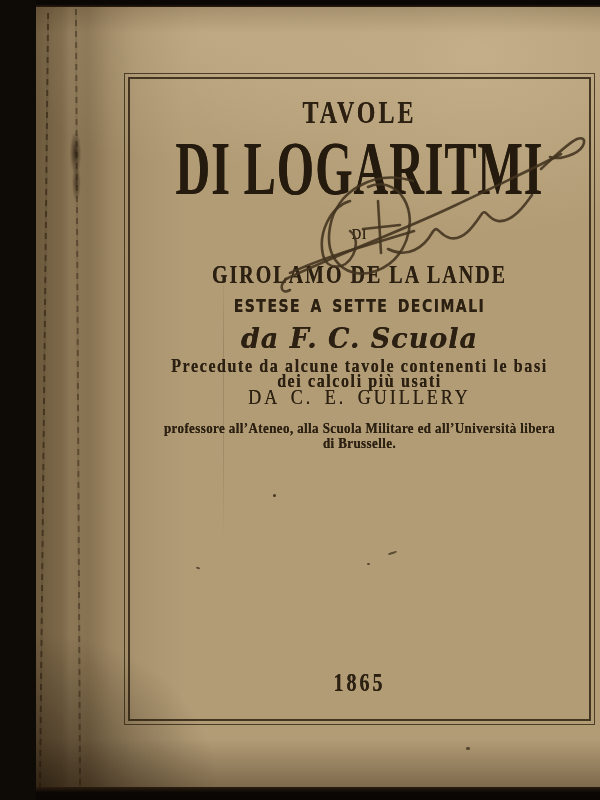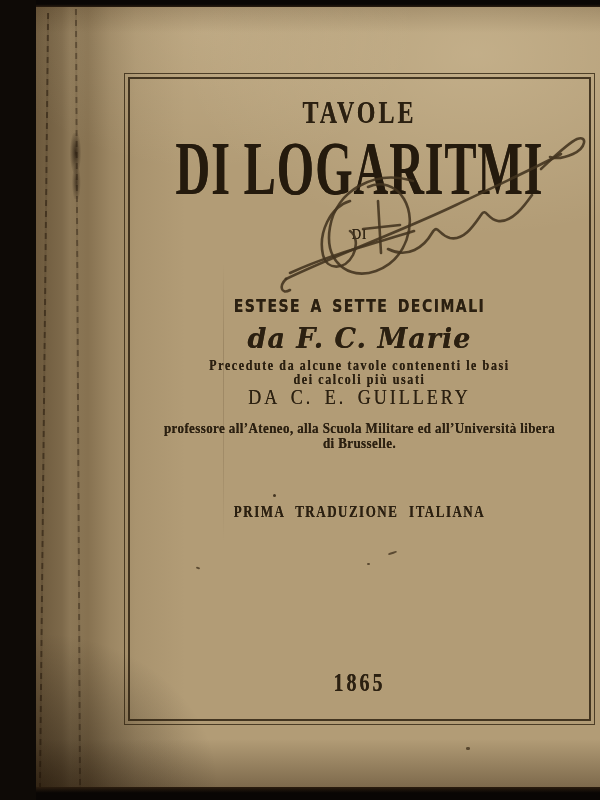--- a/index.html
+++ b/index.html
@@ -54,21 +54,21 @@
   .t-title > span{transform:scaleY(1.58);letter-spacing:1px;}
   .t-di{top:152px;font-size:13px;font-weight:normal;}
   .t-di > span{transform:scaleY(1.2);letter-spacing:1px;}
   .t-author{top:187px;font-size:20px;font-weight:bold;}
   .t-author > span{transform:scaleY(1.3);letter-spacing:2px;}
   .t-sub{top:222px;font-size:14px;font-weight:bold;font-family:"DejaVu Sans",sans-serif;}
   .t-sub > span{transform:scaleY(1.3);letter-spacing:1.5px;word-spacing:3px;}
   .t-marie{top:251px;font-size:27px;font-weight:bold;font-style:italic;
     font-family:"DejaVu Serif",serif;}
   .t-marie > span{letter-spacing:1px;}
-  .t-note{top:284px;font-size:12px;font-weight:bold;text-decoration:underline;}
+  .t-note{top:284px;font-size:16px;font-weight:bold;text-decoration:underline;}
   .t-note > span{transform:scaleY(1.15);letter-spacing:1.6px;line-height:13px;}
   .t-guillery{top:312px;font-size:18px;font-weight:normal;}
   .t-guillery > span{transform:scaleY(1.2);letter-spacing:3px;word-spacing:4px;}
   .t-prof{top:348px;font-size:13px;font-weight:bold;}
   .t-prof > span{transform:scaleY(1.12);letter-spacing:0.4px;line-height:12.5px;}
   .t-prima{top:428px;font-size:13px;font-weight:bold;}
   .t-prima > span{transform:scaleY(1.35);letter-spacing:1.5px;word-spacing:6px;}
   .t-city{top:546px;font-size:20px;font-weight:bold;}
   .t-city > span{transform:scaleY(1.3);letter-spacing:2px;}
   .t-pub{top:575px;font-size:13px;font-weight:bold;}
@@ -97,32 +97,32 @@
     <div class="speck" style="left:352px;top:545px;width:9px;height:2px;transform:rotate(-18deg);"></div>
     <div class="speck" style="left:331px;top:556px;width:3px;height:2px;"></div>
     <div class="speck" style="left:160px;top:560px;width:4px;height:2px;transform:rotate(20deg);"></div>
     <div class="speck" style="left:430px;top:740px;width:4px;height:3px;"></div>
 
     <div class="frame">
       <div class="content">
         <div class="line t-tavole"><span>TAVOLE</span></div>
         <div class="line t-title"><span>DI LOGARITMI</span></div>
         <div class="line t-di"><span>DI</span></div>
+        <div class="line t-author"><span>GIROLAMO DE LA LANDE</span></div>
         <div class="line t-sub"><span>ESTESE A SETTE DECIMALI</span></div>
-        <div class="line t-marie"><span>da F. C. Marie</span></div>
+        <div class="line t-marie"><span>da F. C. Scuola</span></div>
         <div class="line t-note">
           <span><span>Precedute da alcune tavole contenenti le basi</span><br>
           <span>dei calcoli più usati</span></span>
         </div>
         <div class="line t-guillery"><span>DA C. E. GUILLERY</span></div>
         <div class="line t-prof">
           <span><span>professore all’Ateneo, alla Scuola Militare ed all’Università libera</span><br>
           <span>di Brusselle.</span></span>
         </div>
-        <div class="line t-prima"><span>PRIMA TRADUZIONE ITALIANA</span></div>
         <div class="line t-year"><span>1865</span></div>
       </div>
     </div>
 
     <div class="prima-dot"></div>
 
     <svg class="signature" width="600" height="800" viewBox="0 0 600 800">
       <path d="M 250 272 C 300 248 370 222 420 198 C 460 179 505 158 525 147"></path>
       <path d="M 254 266 C 298 246 340 236 378 224"></path>
       <path d="M 505 162 C 518 150 532 136 541 132 C 552 128 550 141 537 147 C 528 151 520 152 514 150"></path>

